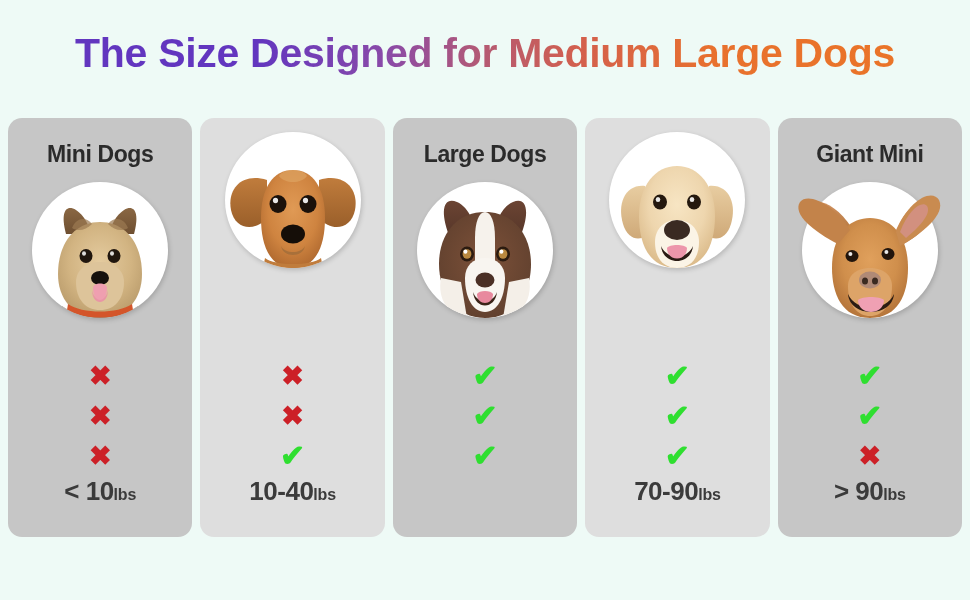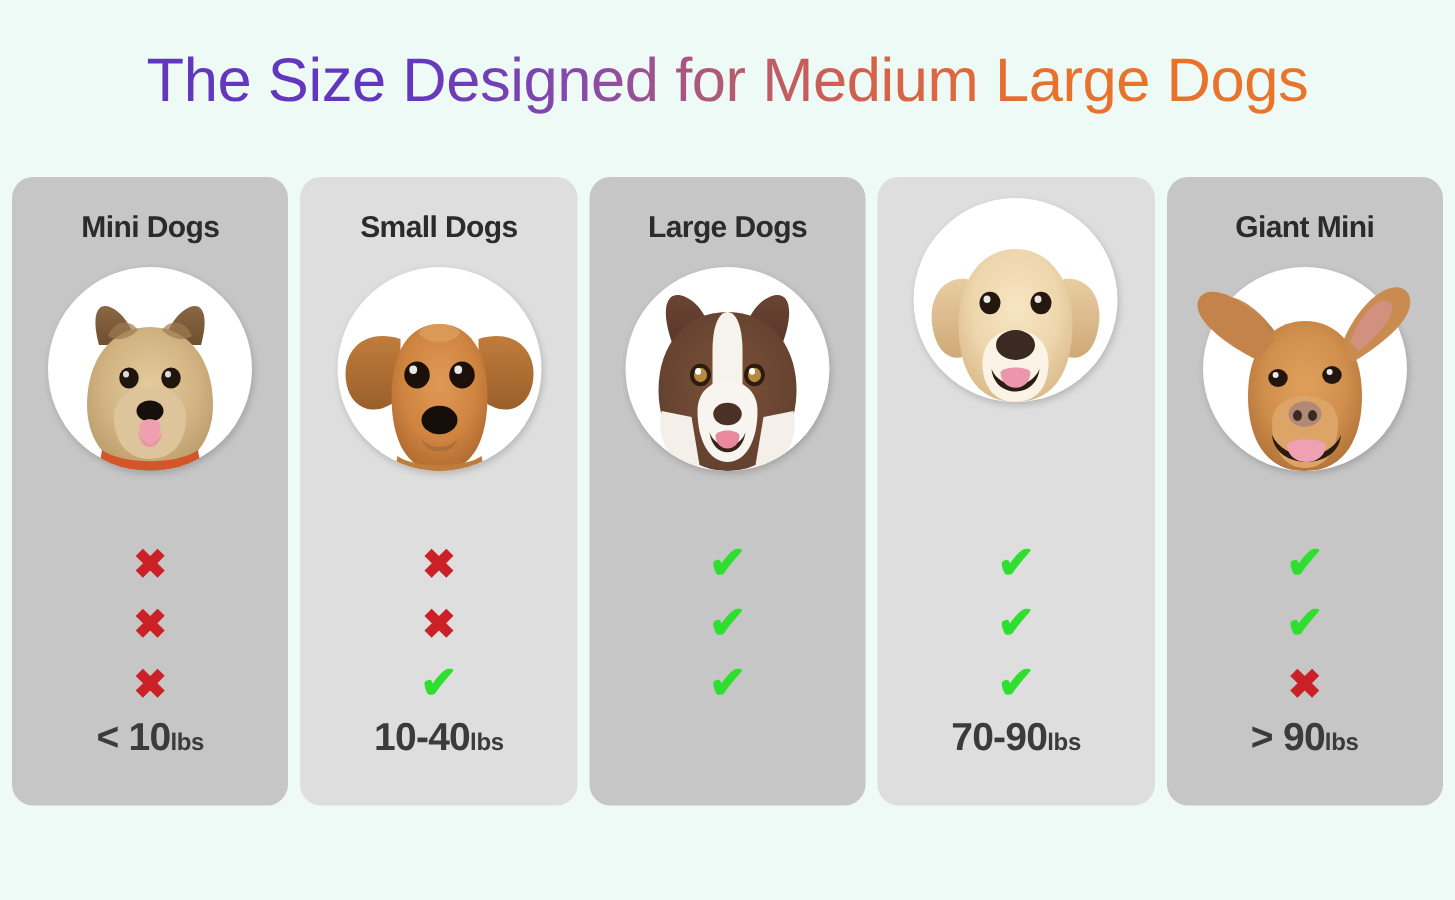--- a/index.html
+++ b/index.html
@@ -24,21 +24,21 @@
   .title-wrap {
     width: 970px;
     height: 100px;
     display: flex;
     align-items: center;
     justify-content: center;
     padding-top: 6px;
   }
   .title {
     font-size: 41px;
-    font-weight: normal;
+    font-weight: bold;
     letter-spacing: -0.3px;
     white-space: nowrap;
     background-image: linear-gradient(
       to right,
       #6236bf 0%,
       #6236bf 22%,
       #8a4aa8 38%,
       #b55a72 50%,
       #d4604c 62%,
       #e8712e 78%,
@@ -68,21 +68,21 @@
     display: flex;
     flex-direction: column;
     align-items: center;
     overflow: visible;
   }
   .card.dark  { background: #c6c6c6; }
   .card.light { background: #dedede; }
 
   .card-title {
     margin-top: 23px;
-    font-size: 20px;
+    font-size: 23px;
     font-weight: bold;
     color: #2b2b2b;
     letter-spacing: -0.4px;
     white-space: nowrap;
   }
 
   
   .photo-slot {
     margin-top: 14px;
     width: 136px;
@@ -192,21 +192,20 @@
           </div>
         </div>
         <div class="marks">
           <div class="mark x">✖</div>
           <div class="mark x">✖</div>
           <div class="mark x">✖</div>
         </div>
         <div class="weight"><span class="num">&lt; 10</span><span class="unit">lbs</span></div>
       </div>
       <div class="card light">
-        <div class="card-title">Small Dogs</div>
         <div class="photo-slot">
           <div class="circle">
             <svg class="dog-svg" viewBox="0 0 136 136" xmlns="http://www.w3.org/2000/svg">
       <defs>
         <radialGradient id="dx-b" cx="50%" cy="40%" r="60%">
           <stop offset="0%" stop-color="#e09a55"></stop>
                   <stop offset="65%" stop-color="#cf8440"></stop>
                   <stop offset="100%" stop-color="#b36c31"></stop>
         </radialGradient>
         <linearGradient id="dx-e" x1="0" y1="0" x2="0" y2="1">

